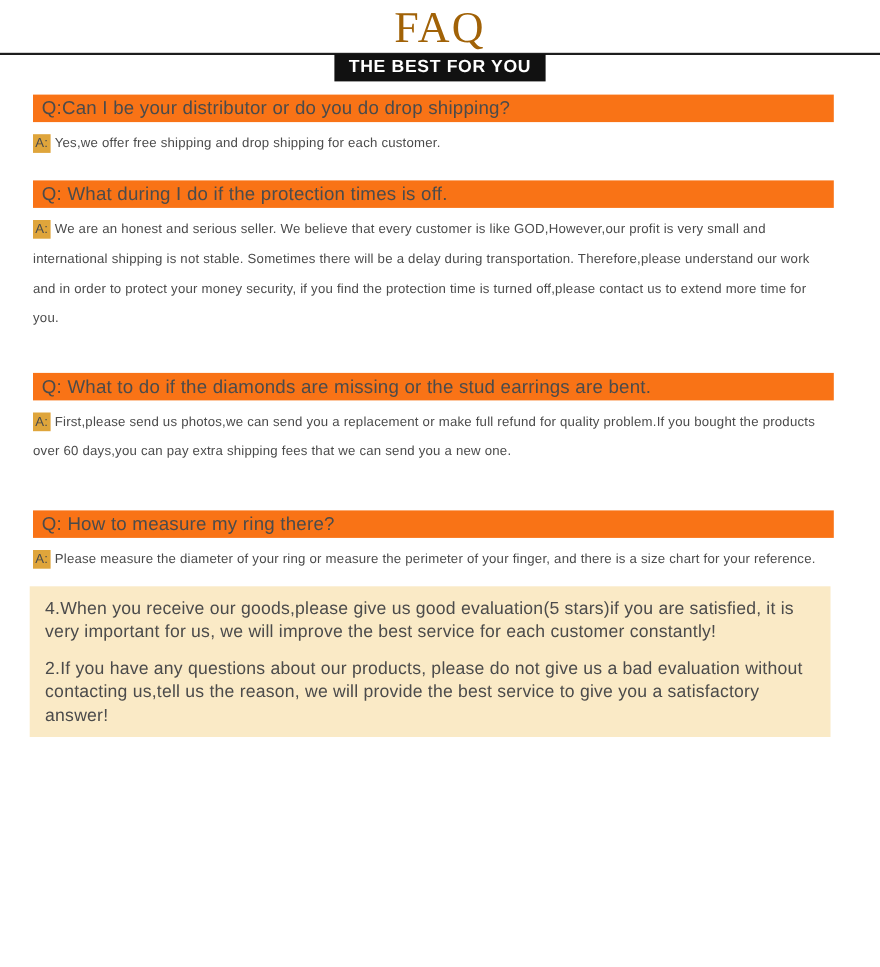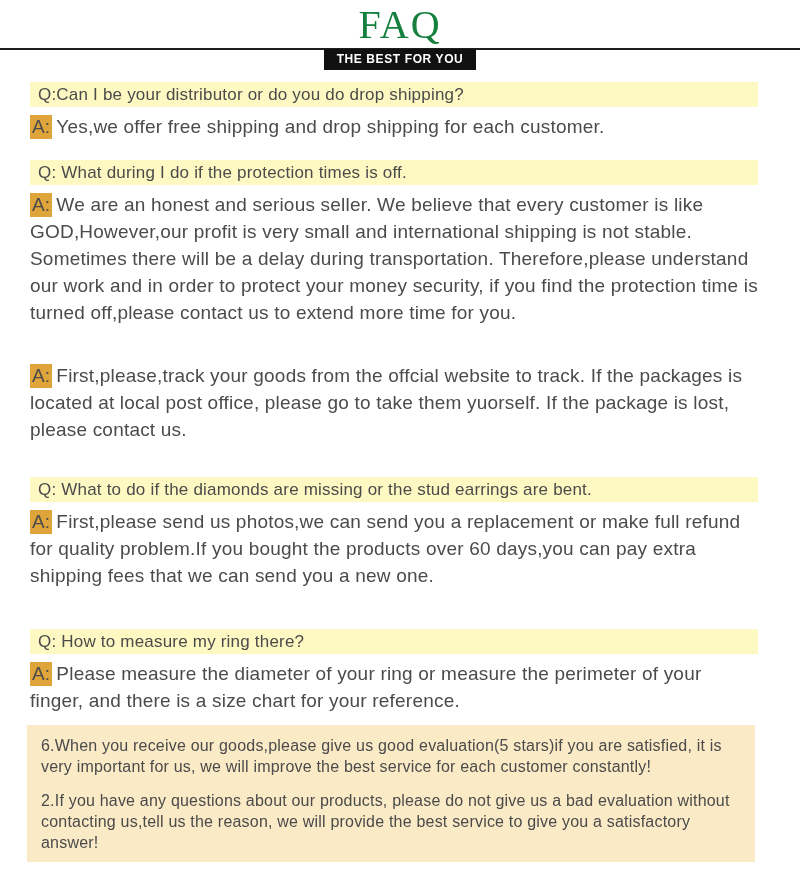--- a/index.html
+++ b/index.html
@@ -13,52 +13,52 @@
   }
   .page { width: 800px; }
 
   
   .header { padding-top: 4px; }
   .page-title {
     font-family: "Liberation Serif", serif;
     font-size: 40px;
     line-height: 42px;
     font-weight: 400;
-    color: #15803d;
+    color: #a16207;
     text-align: center;
     letter-spacing: 2px;
   }
   .rule {
     border: none;
     border-top: 2px solid #1d1d1d;
     margin-top: 2px;
   }
   .badge-row { display: flex; justify-content: center; }
   .badge {
     background: #111111;
     color: #ffffff;
-    font-size: 12px;
+    font-size: 16px;
     font-weight: 700;
     letter-spacing: 0.6px;
     padding: 3px 13px 4px 13px;
     margin-top: -1px;
   }
 
   
   .main { padding: 12px 42px 0 30px; }
   .qa .q-bar {
-    background: #fef9c3;
+    background: #f97316;
     font-size: 17px;
     line-height: 23px;
     padding: 1px 6px 1px 8px;
     letter-spacing: 0.2px;
   }
   .qa .answer {
     margin-top: 6px;
-    font-size: 19px;
+    font-size: 12px;
     line-height: 27px;
     letter-spacing: 0.2px;
   }
   .a-mark {
     background: #dfa53b;
     padding: 1px 2px 2px 2px;
     margin-right: 4px;
   }
   .qa1 { margin-bottom: 20px; }
   .qa2 { margin-bottom: 36px; }
@@ -98,32 +98,31 @@
       <div class="q-bar">Q:Can I be your distributor or do you do drop shipping?</div>
       <p class="answer"><span class="a-mark">A:</span><span>Yes,we offer free shipping and drop shipping for each customer.</span></p>
     </section>
 
     <section class="qa qa2">
       <div class="q-bar">Q: What during I do if the protection times is off.</div>
       <p class="answer"><span class="a-mark">A:</span><span>We are an honest and serious seller. We believe that every customer is like GOD,However,our profit is very small and international shipping is not stable. Sometimes there will be a delay during transportation. Therefore,please understand our work and in order to protect your money security, if you find the protection time is turned off,please contact us to extend more time for you.</span></p>
     </section>
 
     <section class="qa qa3">
-      <p class="answer"><span class="a-mark">A:</span><span>First,please,track your goods from the offcial website to track. If the packages is located at local post office, please go to take them yuorself. If the package is lost, please contact us.</span></p>
     </section>
 
     <section class="qa qa4">
       <div class="q-bar">Q: What to do if the diamonds are missing or the stud earrings are bent.</div>
       <p class="answer"><span class="a-mark">A:</span><span>First,please send us photos,we can send you a replacement or make full refund for quality problem.If you bought the products over 60 days,you can pay extra shipping fees that we can send you a new one.</span></p>
     </section>
 
     <section class="qa qa5">
       <div class="q-bar">Q: How to measure my ring there?</div>
       <p class="answer"><span class="a-mark">A:</span><span>Please measure the diameter of your ring or measure the perimeter of your finger, and there is a size chart for your reference.</span></p>
     </section>
 
     <div class="ps-box">
-      <p>6.When you receive our goods,please give us good evaluation(5 stars)if you are satisfied, it is very important for us, we will improve the best service for each customer constantly!</p>
+      <p>4.When you receive our goods,please give us good evaluation(5 stars)if you are satisfied, it is very important for us, we will improve the best service for each customer constantly!</p>
       <p>2.If you have any questions about our products, please do not give us a bad evaluation without contacting us,tell us the reason, we will provide the best service to give you a satisfactory answer!</p>
     </div>
 
   </div>
 </div>
 
 </body></html>

